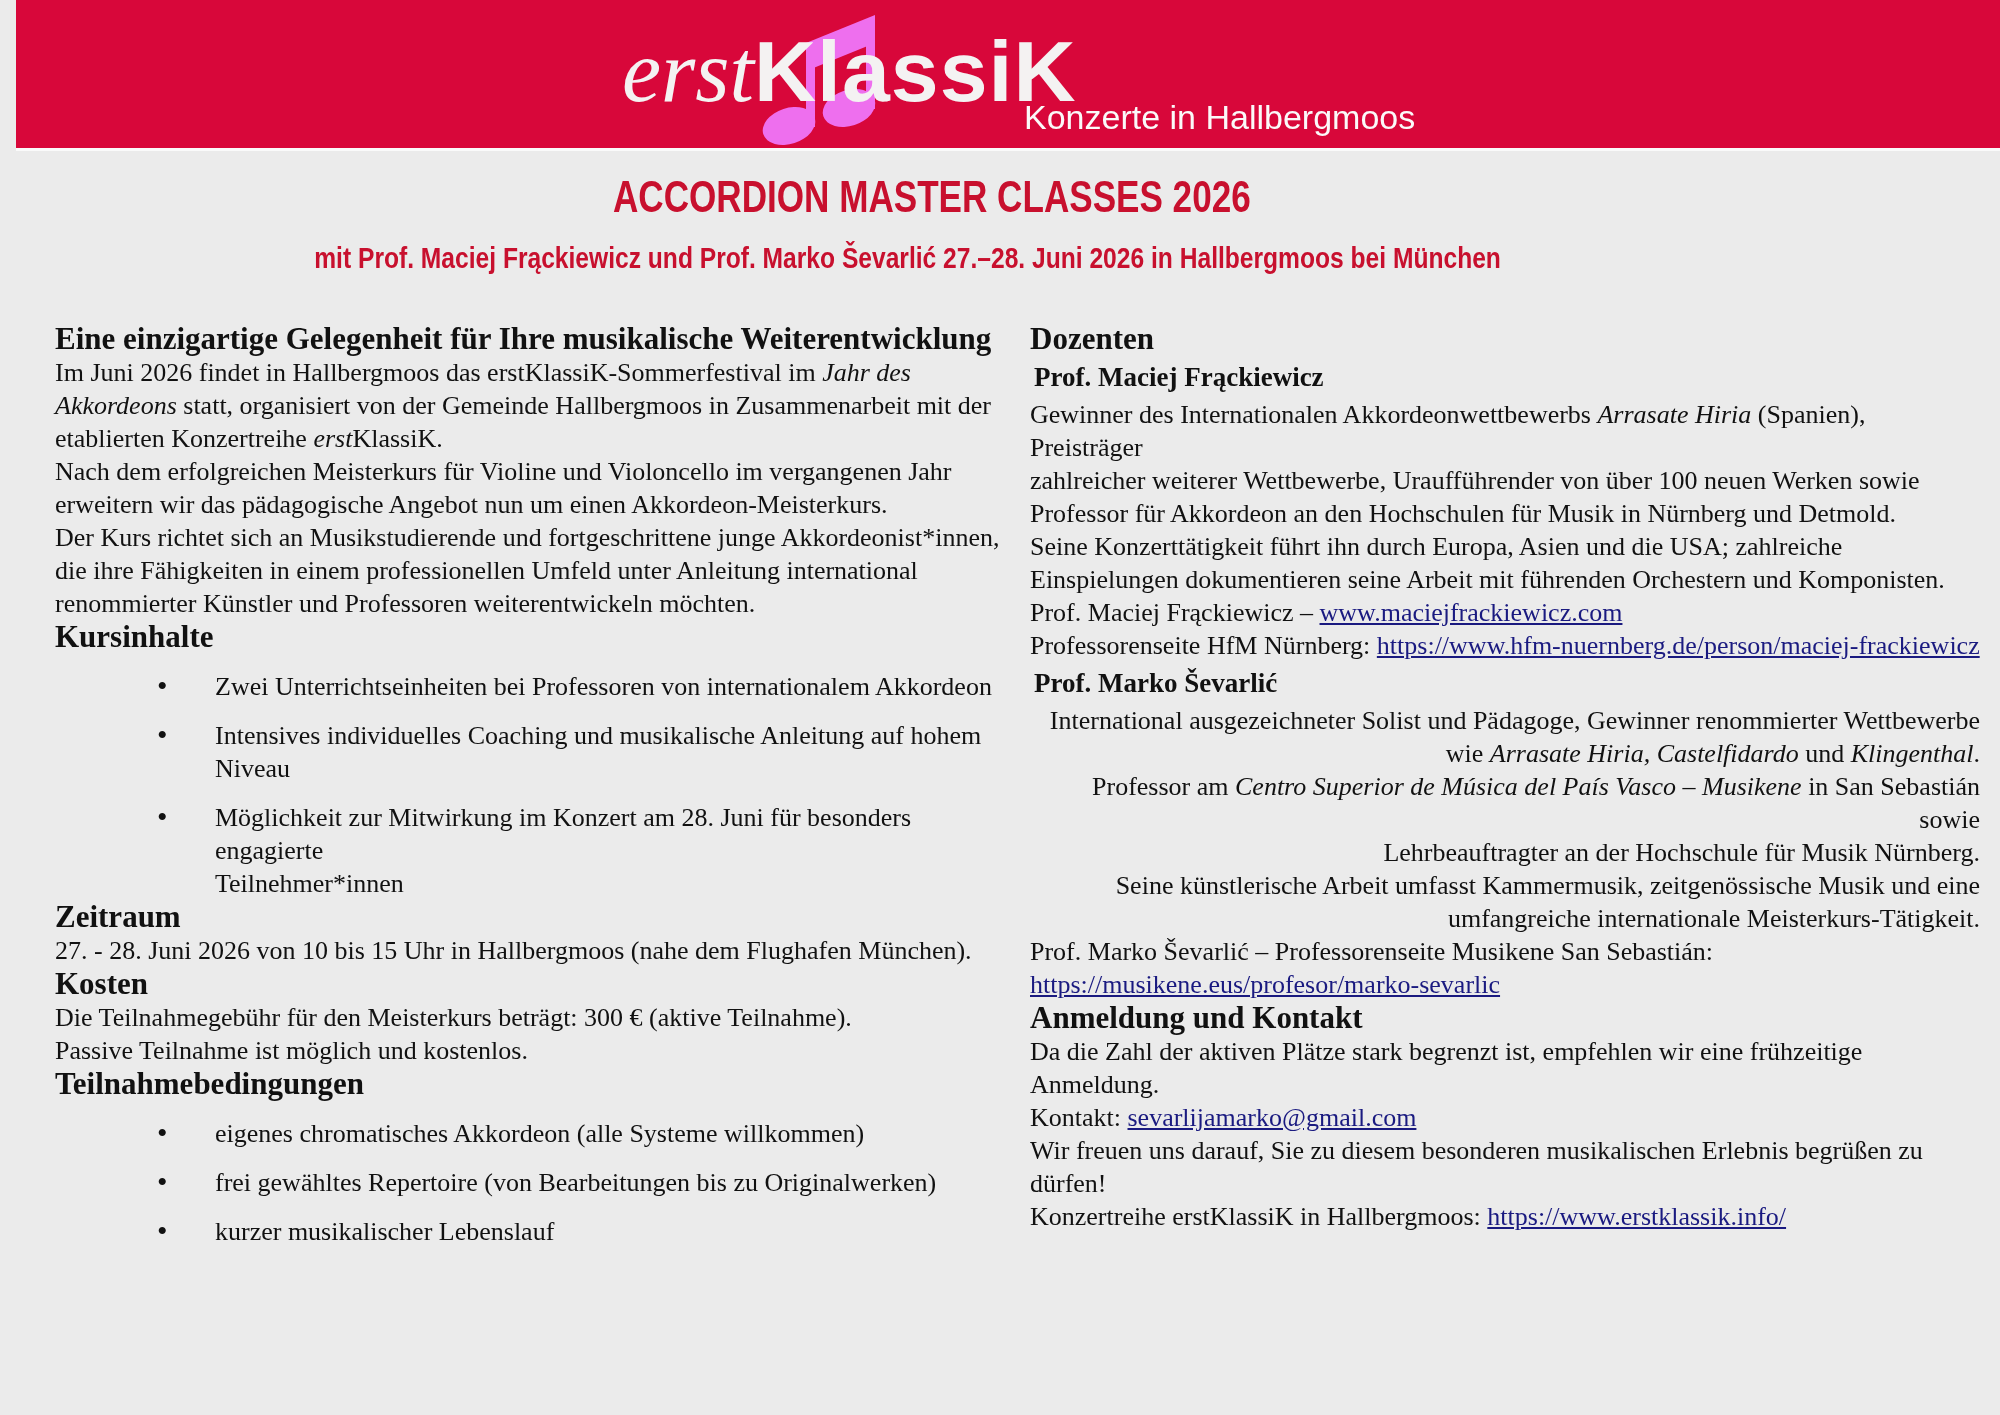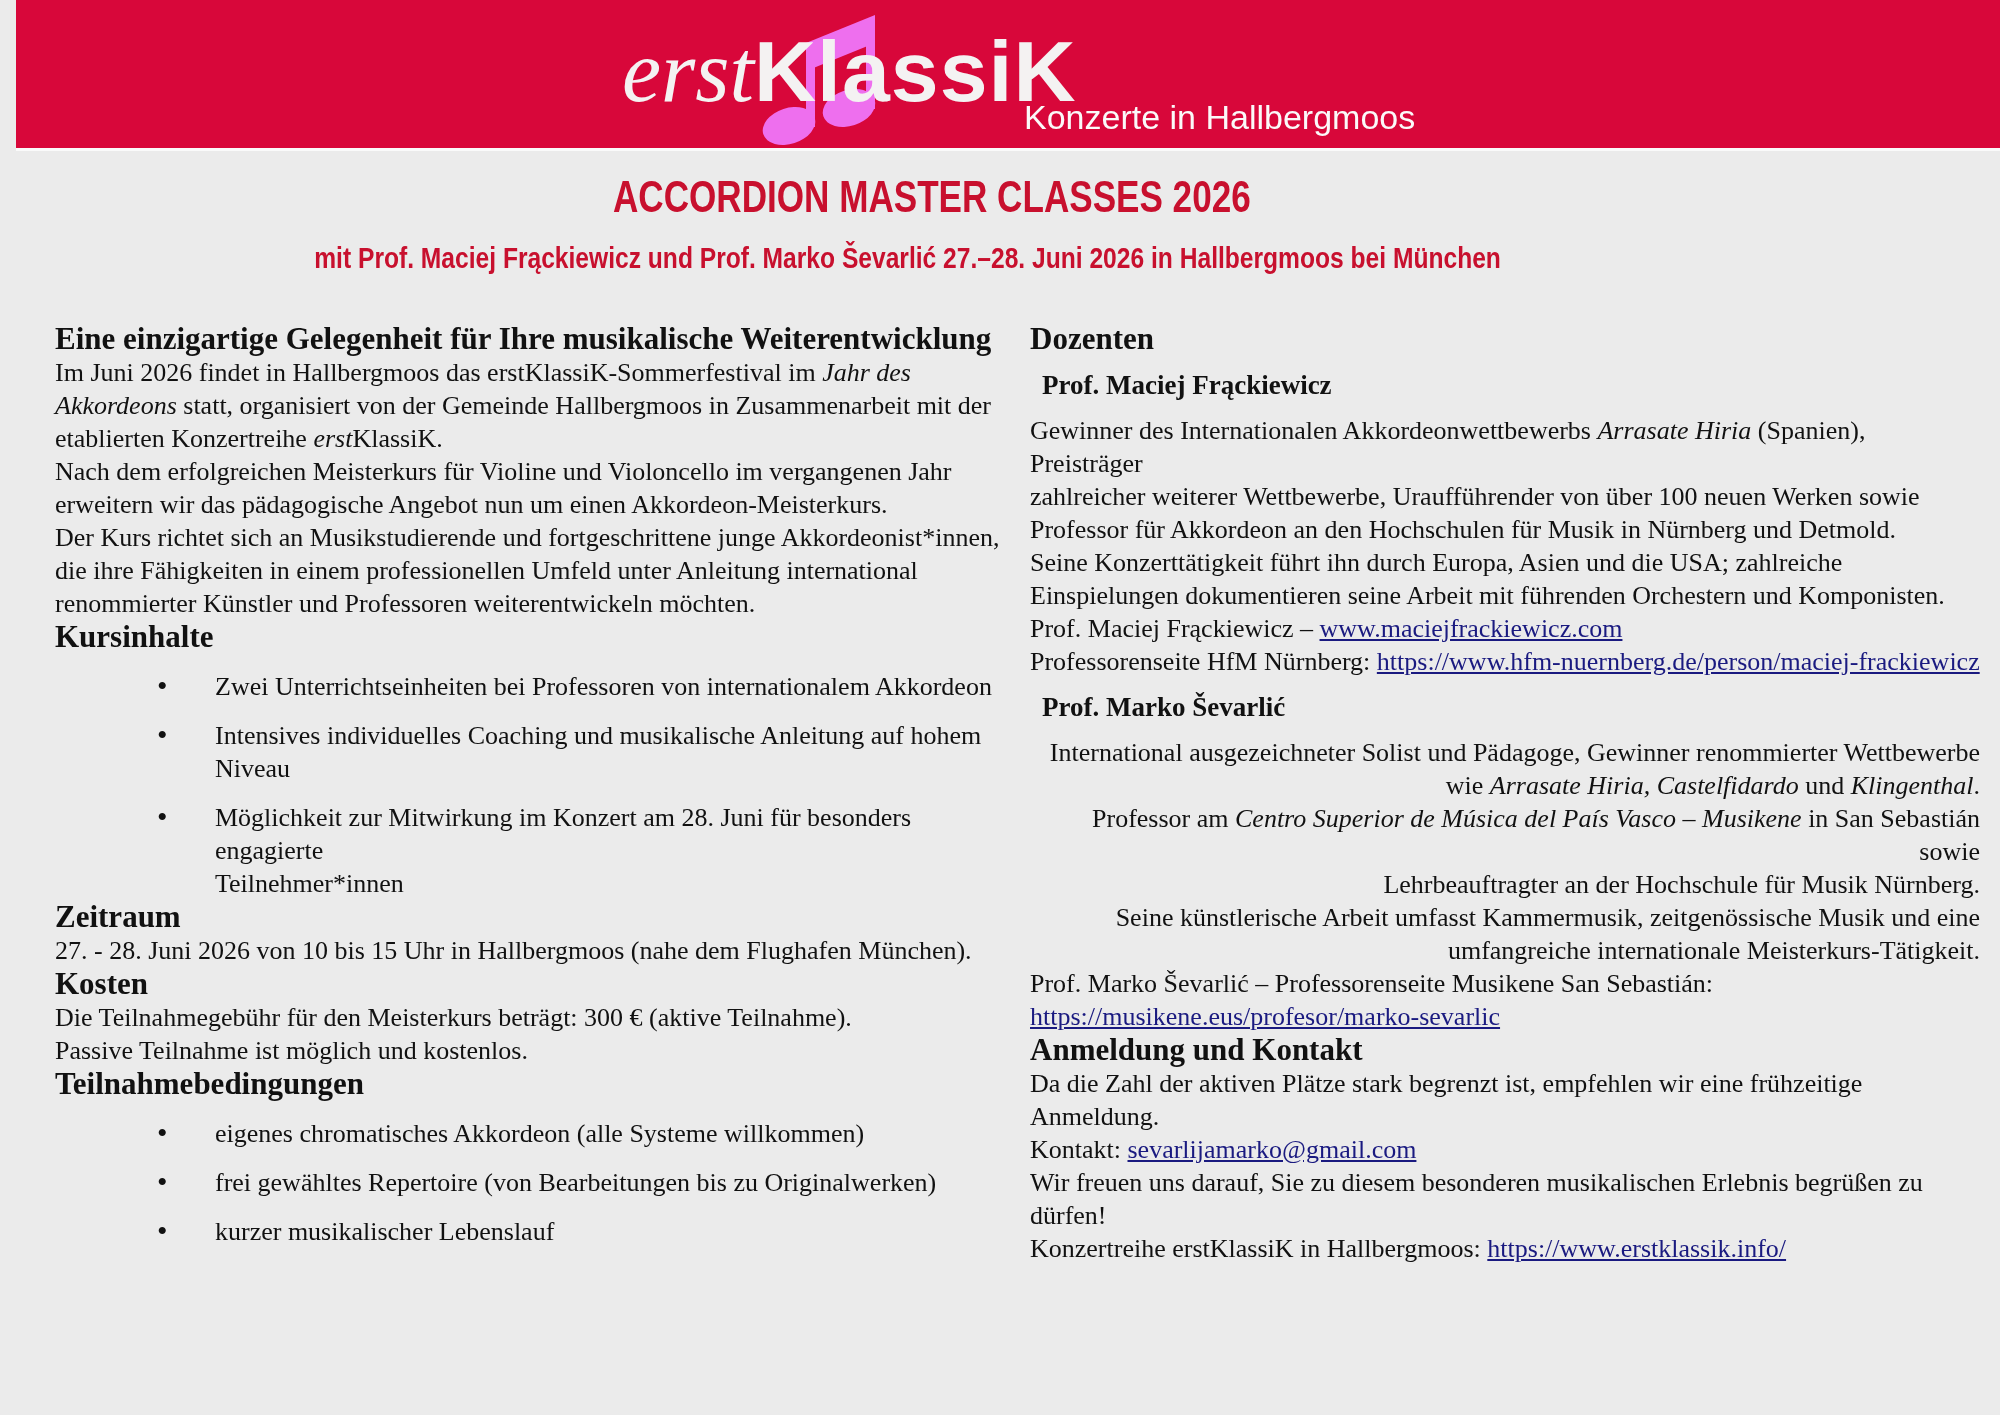--- a/index.html
+++ b/index.html
@@ -48,21 +48,21 @@
     font-weight:bold;font-size:30px;line-height:1.2;
     color:#c8102e;
     transform:scaleX(0.82);transform-origin:center;
     white-space:nowrap;
   }
   
   .col{position:absolute;top:322px;font-size:26px;line-height:33px;}
   .col-left{left:55px;width:965px;}
   .col-right{left:1030px;width:950px;}
   .col h3{font-size:31px;line-height:34px;font-weight:bold;margin:0;}
-  .col h4{font-size:27px;line-height:34px;font-weight:bold;margin:12px;}
+  .col h4{font-size:27px;line-height:34px;font-weight:bold;margin:4px;}
   .col p{margin:0;}
   
   .h-intro{margin-bottom:20px;}
   .p-intro1{margin-bottom:24px;}
   .p-intro2{margin-bottom:23px;}
   .h-kursinhalte{margin-bottom:8px;}
   .h-zeitraum{margin-top:24px;margin-bottom:14px;}
   .p-zeitraum{margin-bottom:24px;}
   .h-kosten{margin-bottom:16px;}
   .p-kosten1{margin-bottom:16px;}

